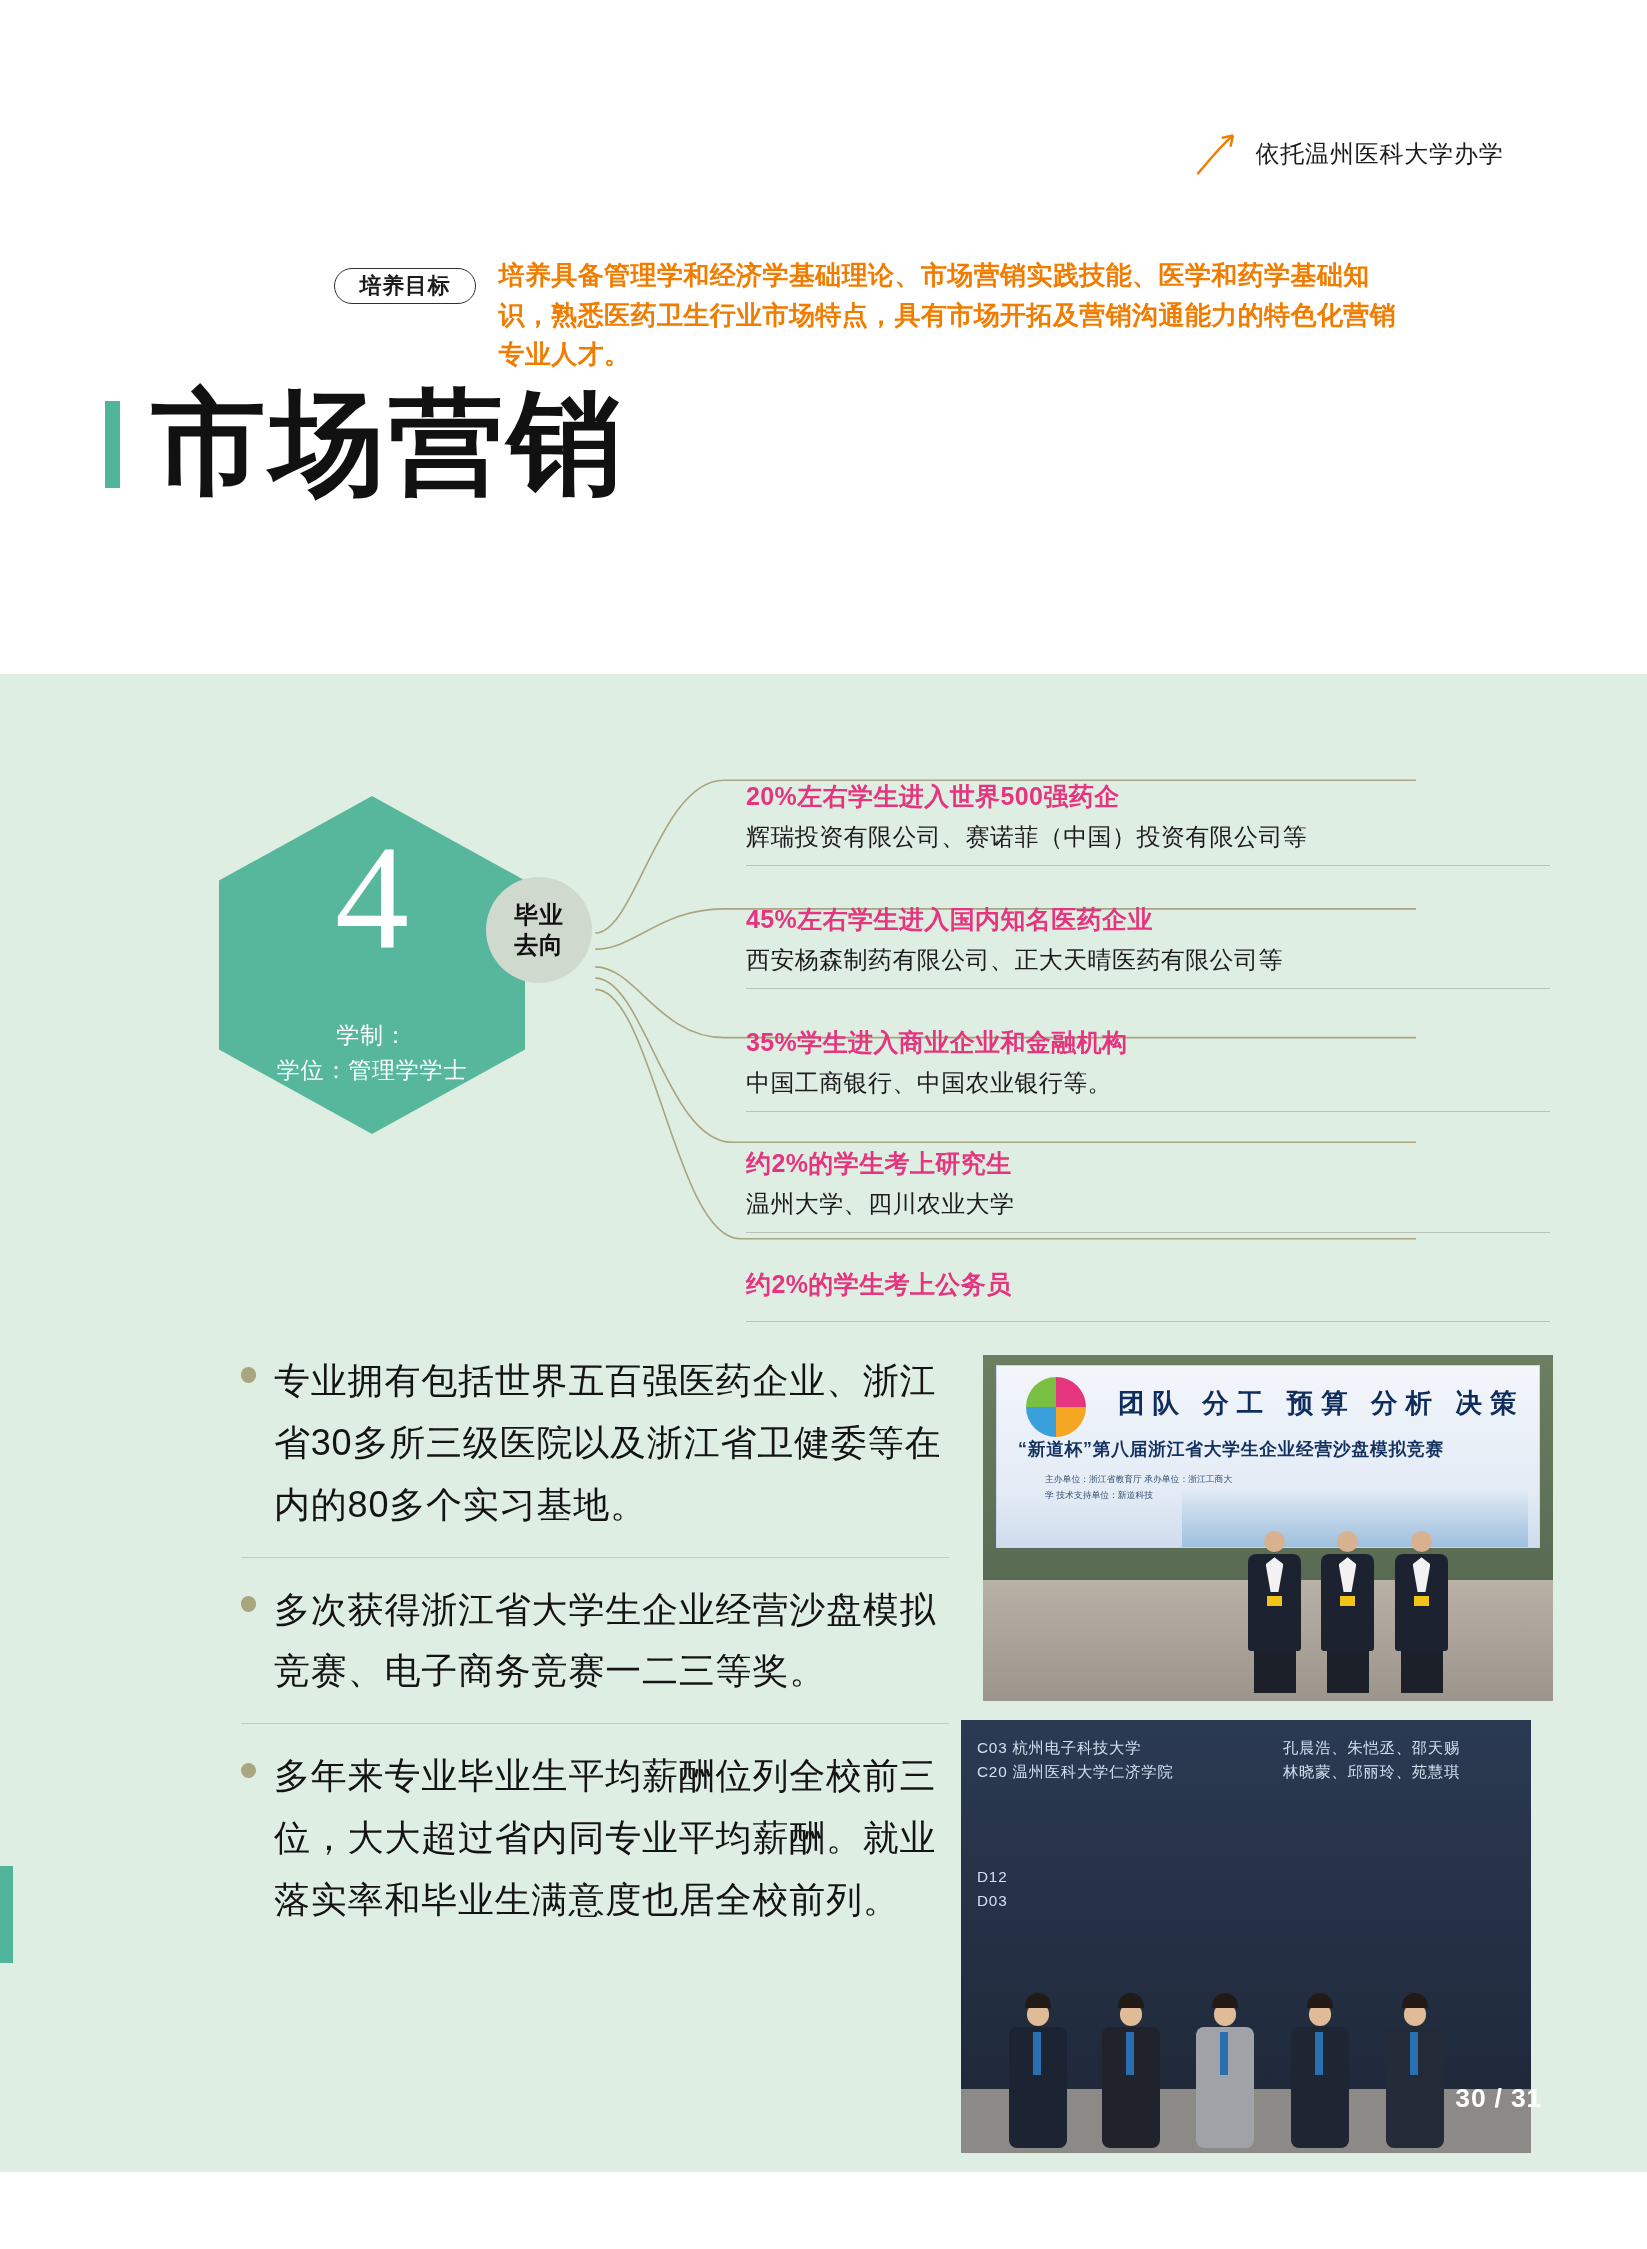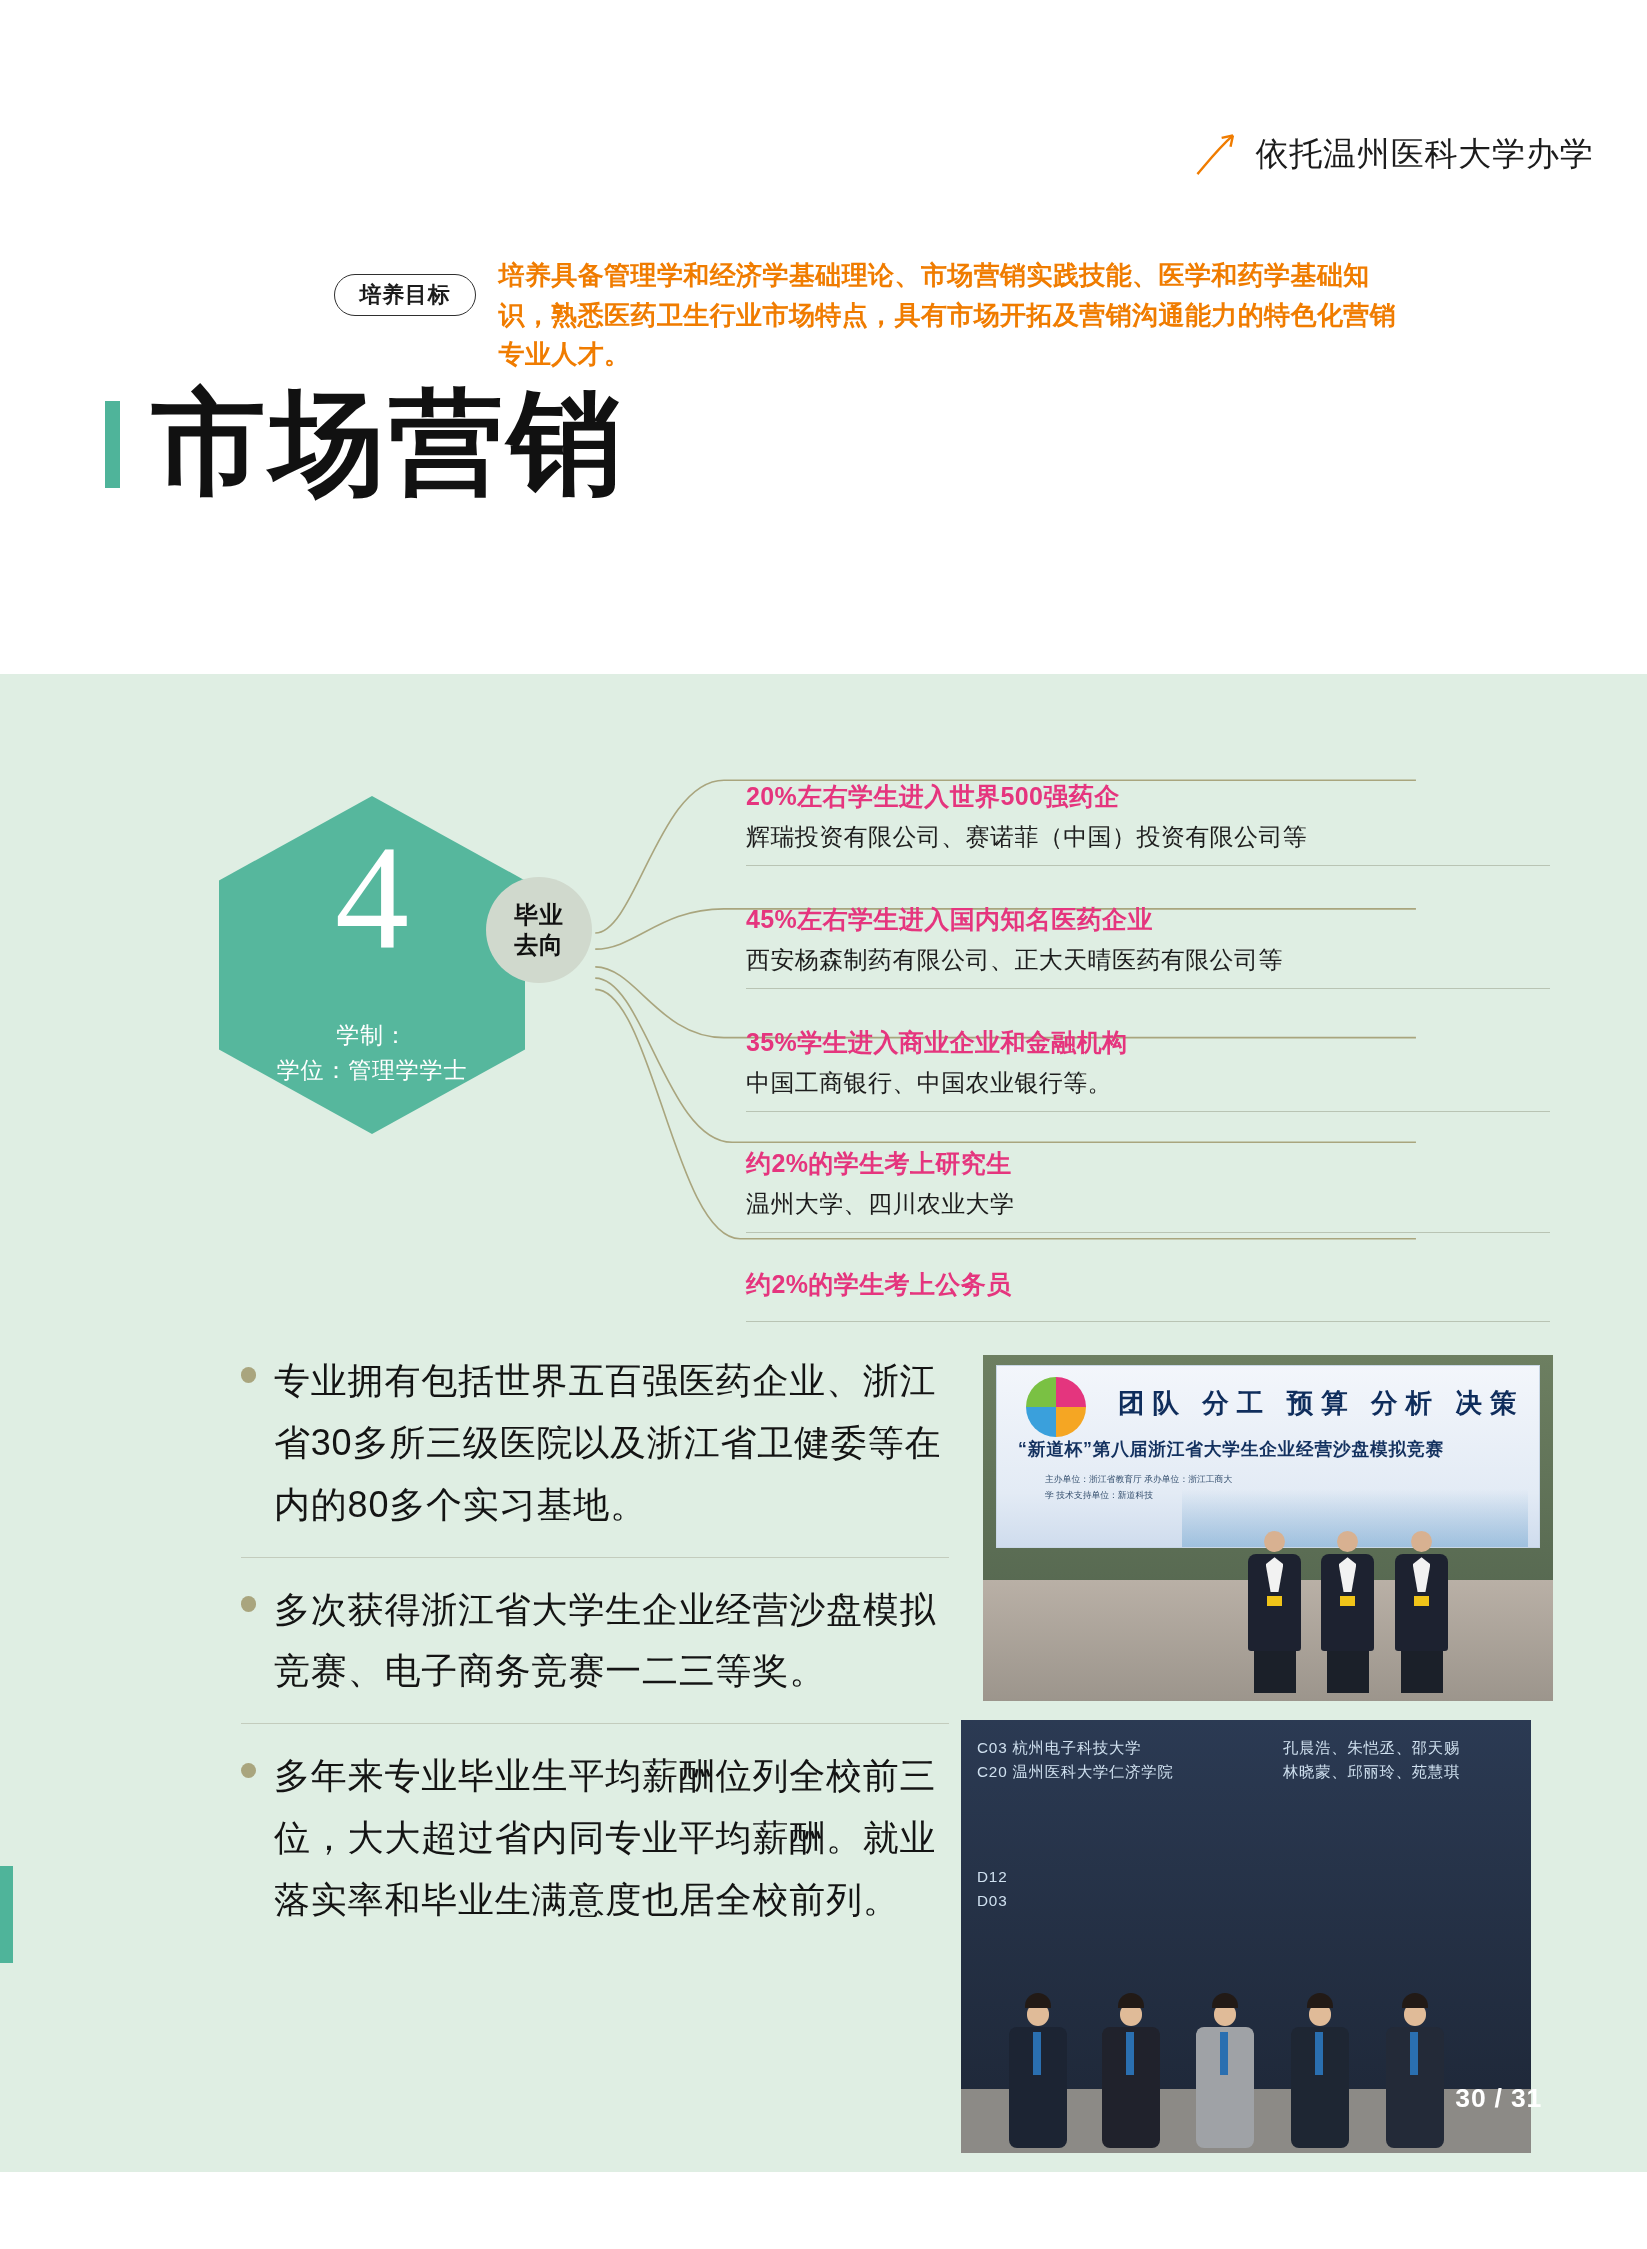--- a/index.html
+++ b/index.html
@@ -23,42 +23,42 @@
     align-items: center;
     gap: 14.5px;
   }
   .top-note .arrow-icon {
     width: 50px;
     height: 50px;
     flex: none;
     display: block;
   }
   .top-note .note-text {
-    font-size: 33px;
+    font-size: 24px;
     color: #1c1c1c;
     letter-spacing: 0.8px;
     font-weight: 500;
     white-space: nowrap;
   }
 
   
   .goal-row {
     position: absolute;
     top: 256px;
     left: 334px;
     width: 1126px;
     display: flex;
     align-items: flex-start;
     gap: 22.5px;
   }
   .goal-pill {
-    margin-top: 18px;
+    margin-top: 12px;
     flex: none;
     width: 142px;
-    height: 42px;
+    height: 36px;
     border: 1.6px solid #2f2f2f;
     border-radius: 21px;
     display: flex;
     align-items: center;
     justify-content: center;
     font-size: 22px;
     color: #1c1c1c;
     letter-spacing: 0.8px;
     font-weight: 700;
     background: #fff;

